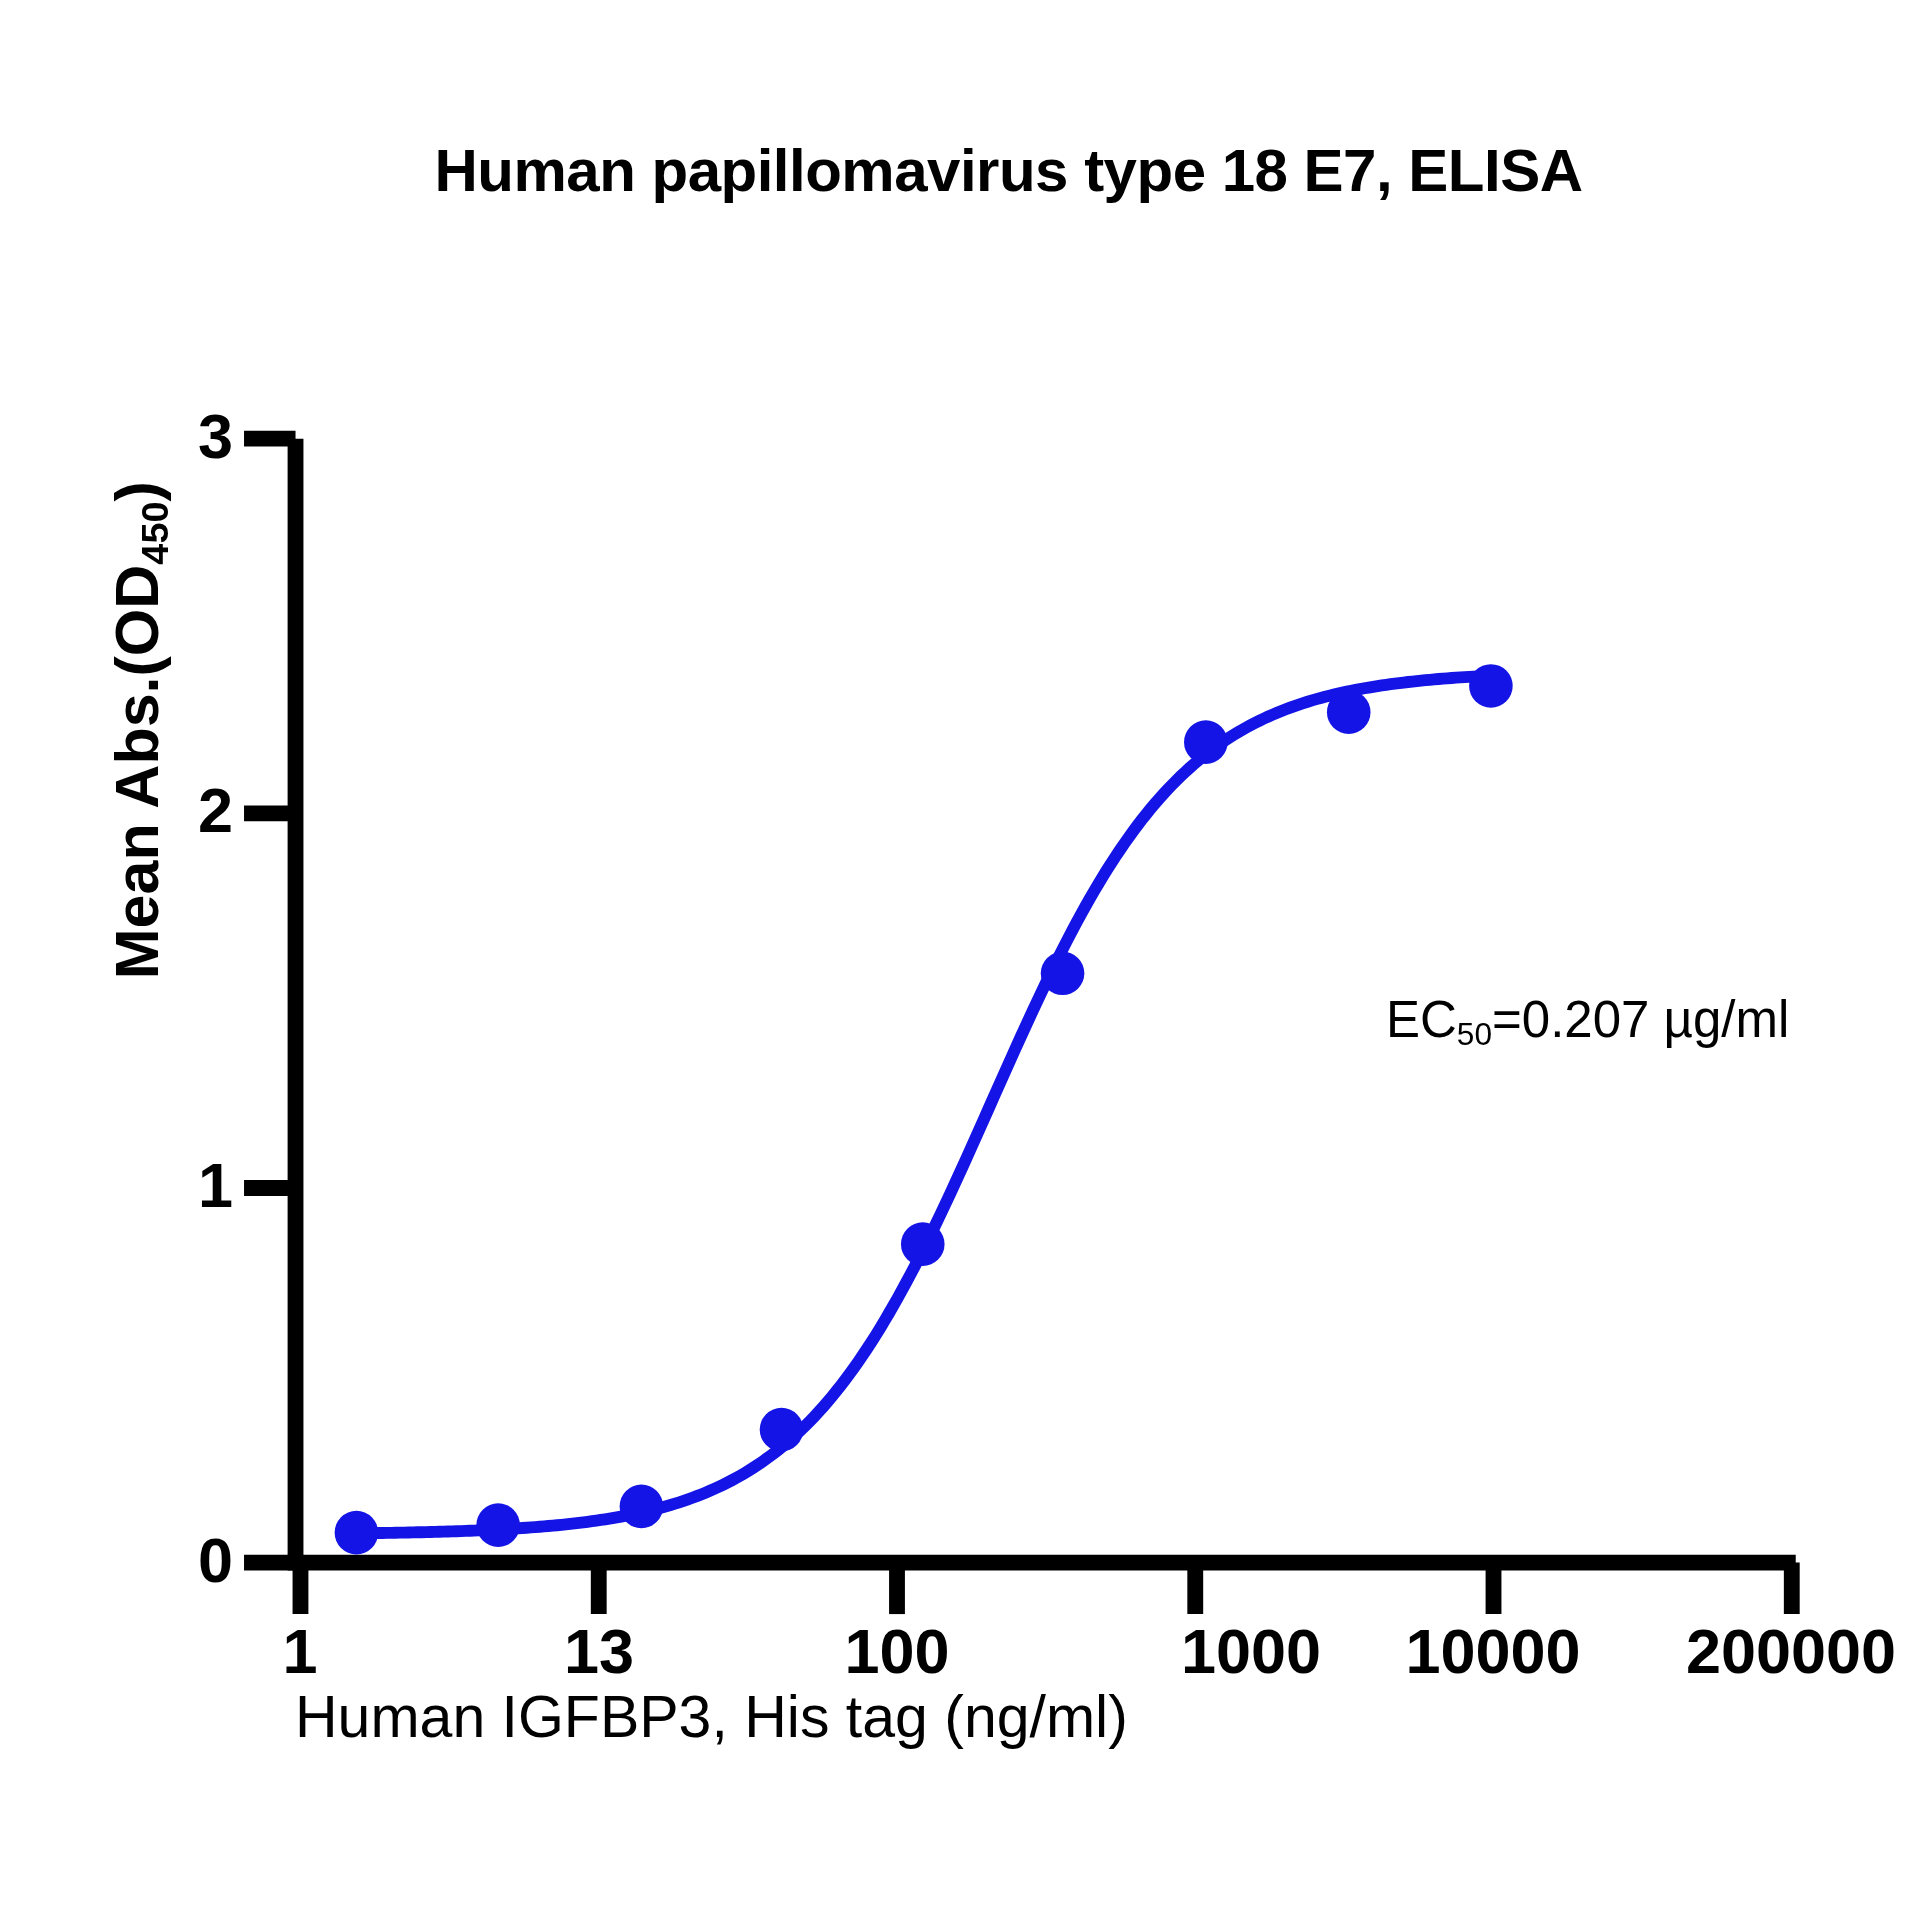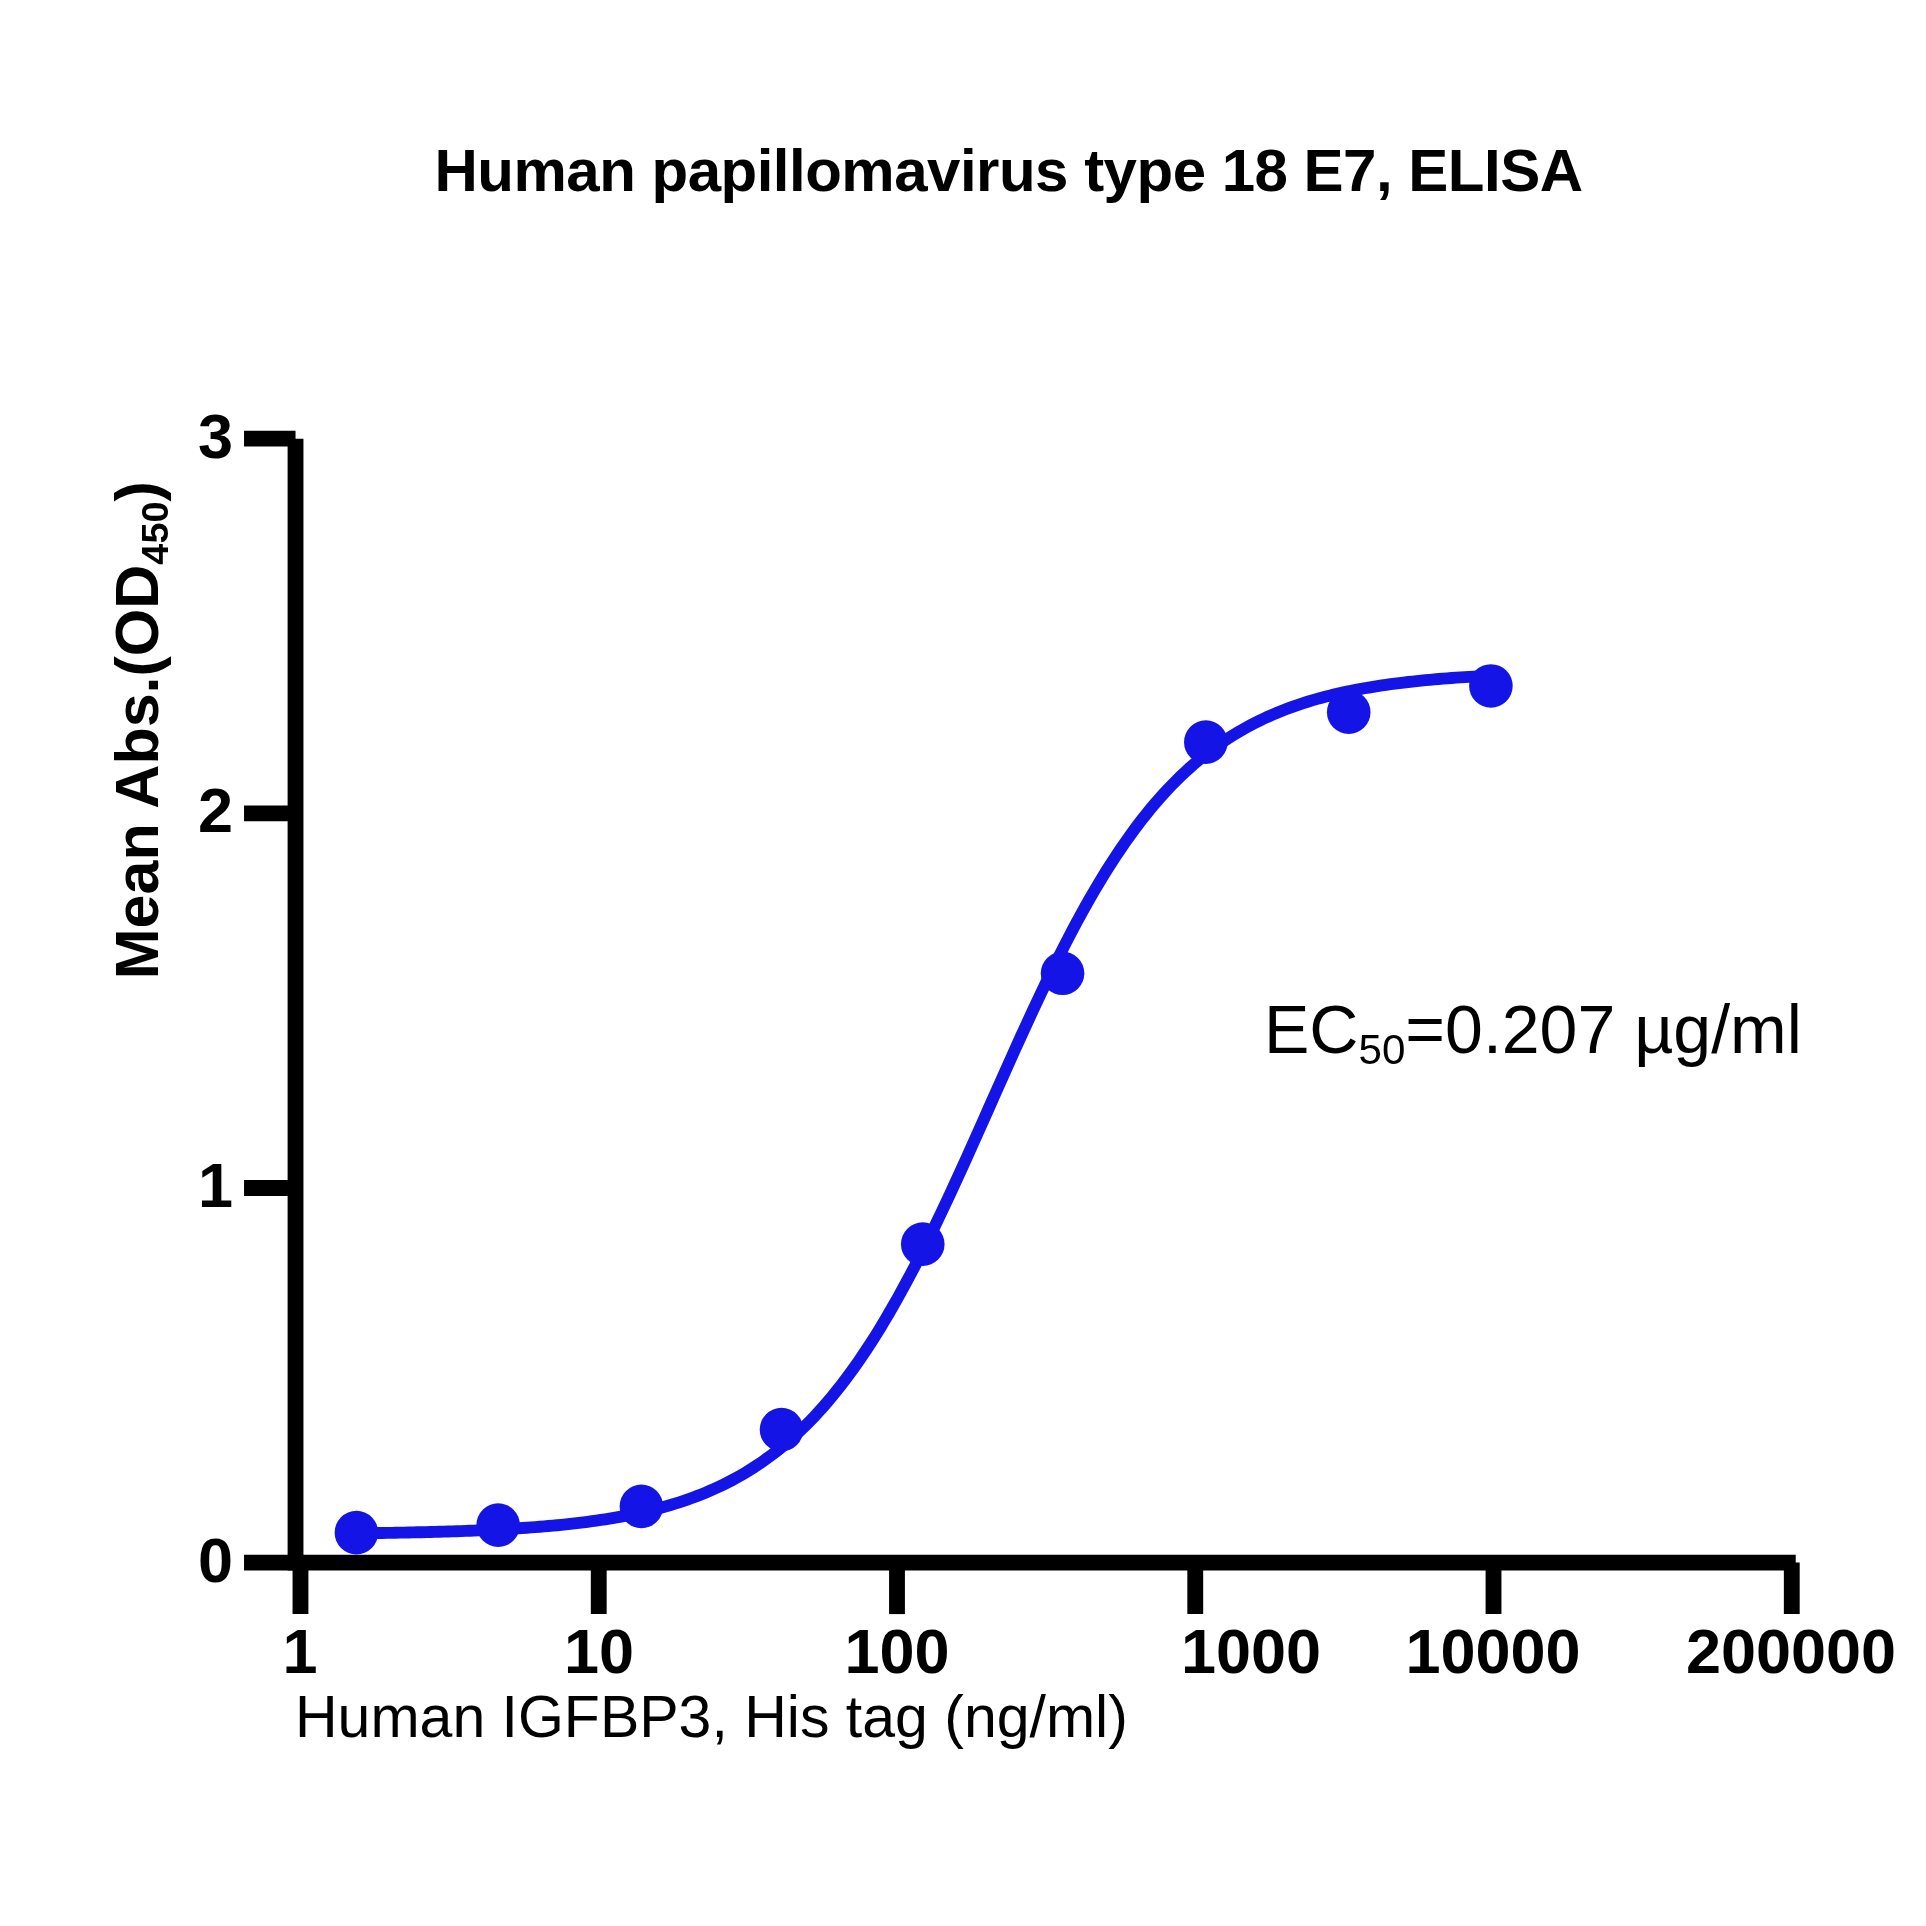--- a/index.html
+++ b/index.html
@@ -65,23 +65,23 @@
     position: absolute;
     left: 250px;
     top: 1683px;
     width: 1497px;
     font-size: 59px;
     font-weight: normal;
     white-space: nowrap;
   }
   .ec50 {
     position: absolute;
-    left: 1219px;
+    left: 1341px;
     top: 990px;
-    font-size: 68px;
+    font-size: 51px;
     font-weight: normal;
     white-space: nowrap;
   }
   .ec50 sub {
     font-size: 0.62em;
     vertical-align: -0.25em;
   }
   .ytick-label {
     position: absolute;
     width: 89px;
@@ -155,21 +155,21 @@
   </svg>
 
   <div id="ytick-labels">
       <div class="ytick-label" style="left: 99px; top: 1529px;">0</div>
       <div class="ytick-label" style="left: 99px; top: 1154px;">1</div>
       <div class="ytick-label" style="left: 99px; top: 779px;">2</div>
       <div class="ytick-label" style="left: 99px; top: 405px;">3</div>
     </div>
   <div id="xtick-labels">
       <div class="xtick-label" style="left: 255px; top: 1620px;">1</div>
-      <div class="xtick-label" style="left: 554px; top: 1620px;">10</div>
+      <div class="xtick-label" style="left: 554px; top: 1620px;">13</div>
       <div class="xtick-label" style="left: 852px; top: 1620px;">100</div>
       <div class="xtick-label" style="left: 1206px; top: 1620px;">1000</div>
       <div class="xtick-label" style="left: 1448px; top: 1620px;">10000</div>
       <div class="xtick-label" style="left: 1746px; top: 1620px;">200000</div>
     </div>
 
 </div>
 
 
 </body></html>

